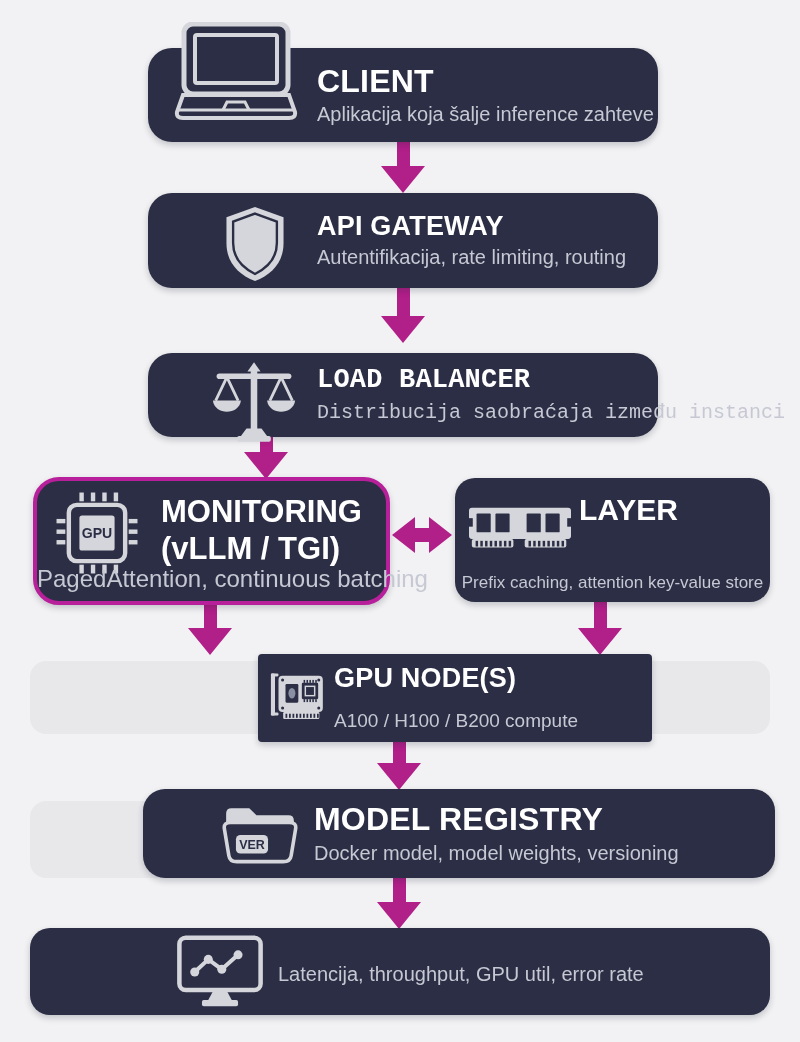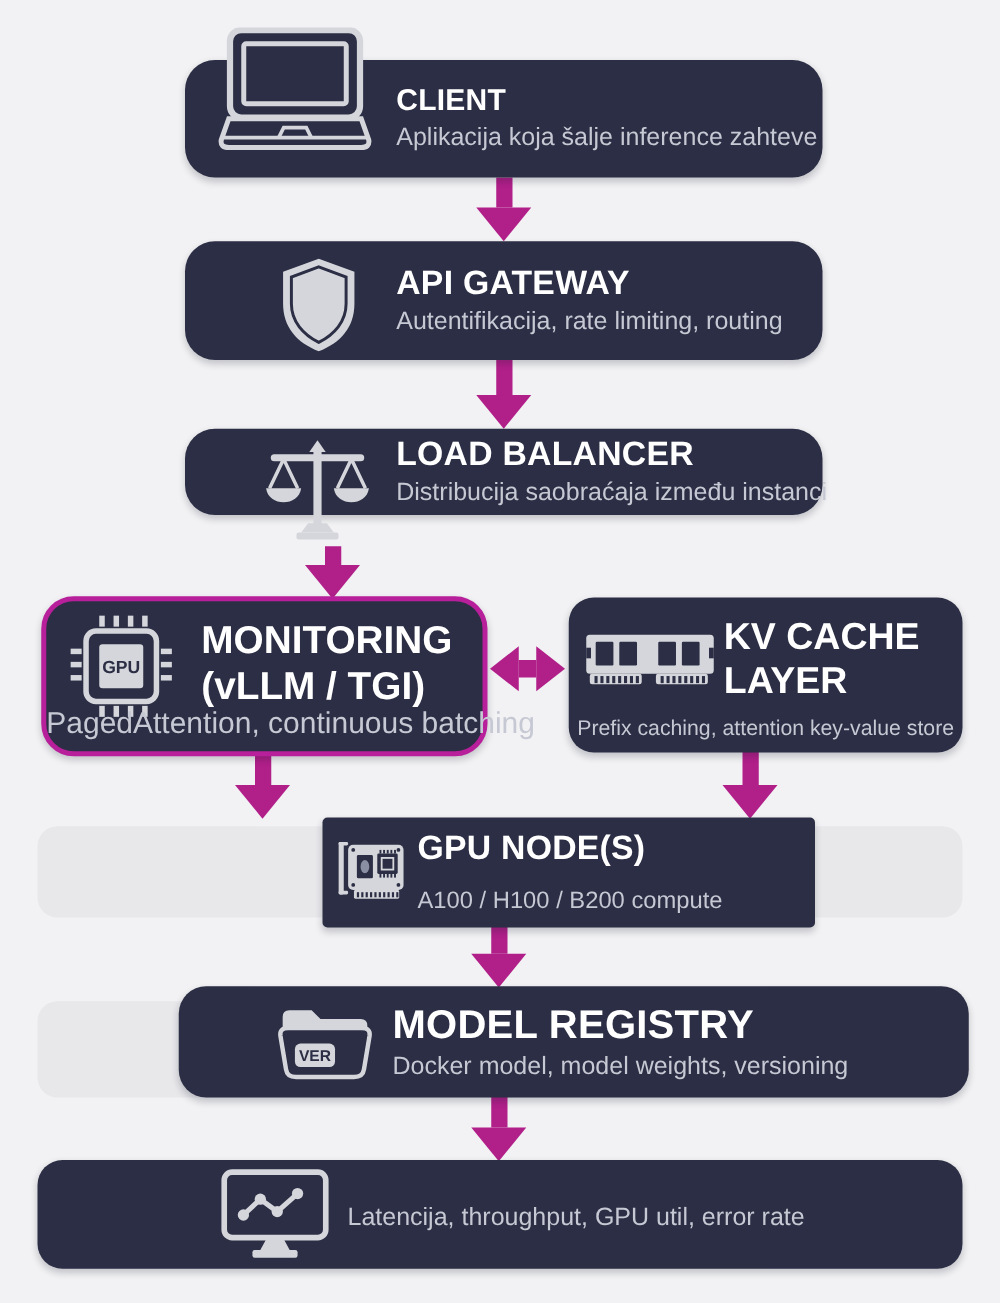--- a/index.html
+++ b/index.html
@@ -16,23 +16,23 @@
   #band-model{left:30px;top:801px;width:740px;height:77px;}
 
   .node{position:absolute;background:var(--color-box);border-radius:24px;z-index:2;
         box-shadow:0 3px 6px rgba(25,27,45,.22);}
   .std{display:flex;flex-direction:column;justify-content:center;}
   .std .txt{margin-left:169px;}
   .title{font-weight:bold;color:var(--color-title);font-size:27px;line-height:1.08;letter-spacing:.2px;white-space:nowrap;}
   .subtitle{color:var(--color-subtitle);font-size:20px;margin-top:5px;white-space:nowrap;}
 
   #n-client{left:148px;top:48px;width:510px;height:94px;}
-  #n-client .title{font-size:24px;}
+  #n-client .title{font-size:32px;}
   #n-api{left:148px;top:193px;width:510px;height:95px;}
-  #n-lb{left:148px;top:343px;width:510px;height:69px;}
+  #n-lb{left:148px;top:353px;width:510px;height:84px;font-family:Liberation Mono, monospace;}
 
   .abs-icon{position:absolute;}
   #laptop{left:26px;top:-26px;}
   #shield{left:74px;top:12px;}
   #scales{left:63px;top:8px;}
 
   #n-inference{left:33px;top:477px;width:357px;height:128px;border:4px solid var(--color-highlight_border);border-radius:26px;}
   #n-inference .chip{position:absolute;left:16px;top:8px;}
   .title2{position:absolute;font-weight:bold;color:var(--color-title);white-space:nowrap;}
   #n-inference .title2{left:124px;top:12px;font-size:31px;line-height:37px;}
@@ -219,21 +219,20 @@
           <rect x="69" y="39" width="2.6" height="6"></rect>
           <rect x="74" y="39" width="2.6" height="6"></rect>
           <rect x="79" y="39" width="2.6" height="6"></rect>
           <rect x="84" y="39" width="2.6" height="6"></rect>
           <rect x="89" y="39" width="2.6" height="6"></rect>
           <rect x="94" y="39" width="2.6" height="6"></rect>
           <rect x="99" y="39" width="2.6" height="6"></rect>
       </g>
     </svg>
     <div class="title2">
-      <div>KV CACHE</div>
       <div>LAYER</div>
     </div>
     <div class="sub-center">Prefix caching, attention key-value store</div>
   </div>
 
   <div class="node rownode" id="n-gpu">
     <svg width="56" height="62" viewBox="0 0 96 88">
       <rect x="5" y="2" width="7" height="72" rx="2" class="i-f"></rect>
       <rect x="5" y="2" width="13" height="5" rx="2" class="i-f"></rect>
       <rect x="5" y="69" width="13" height="5" rx="2" class="i-f"></rect>

